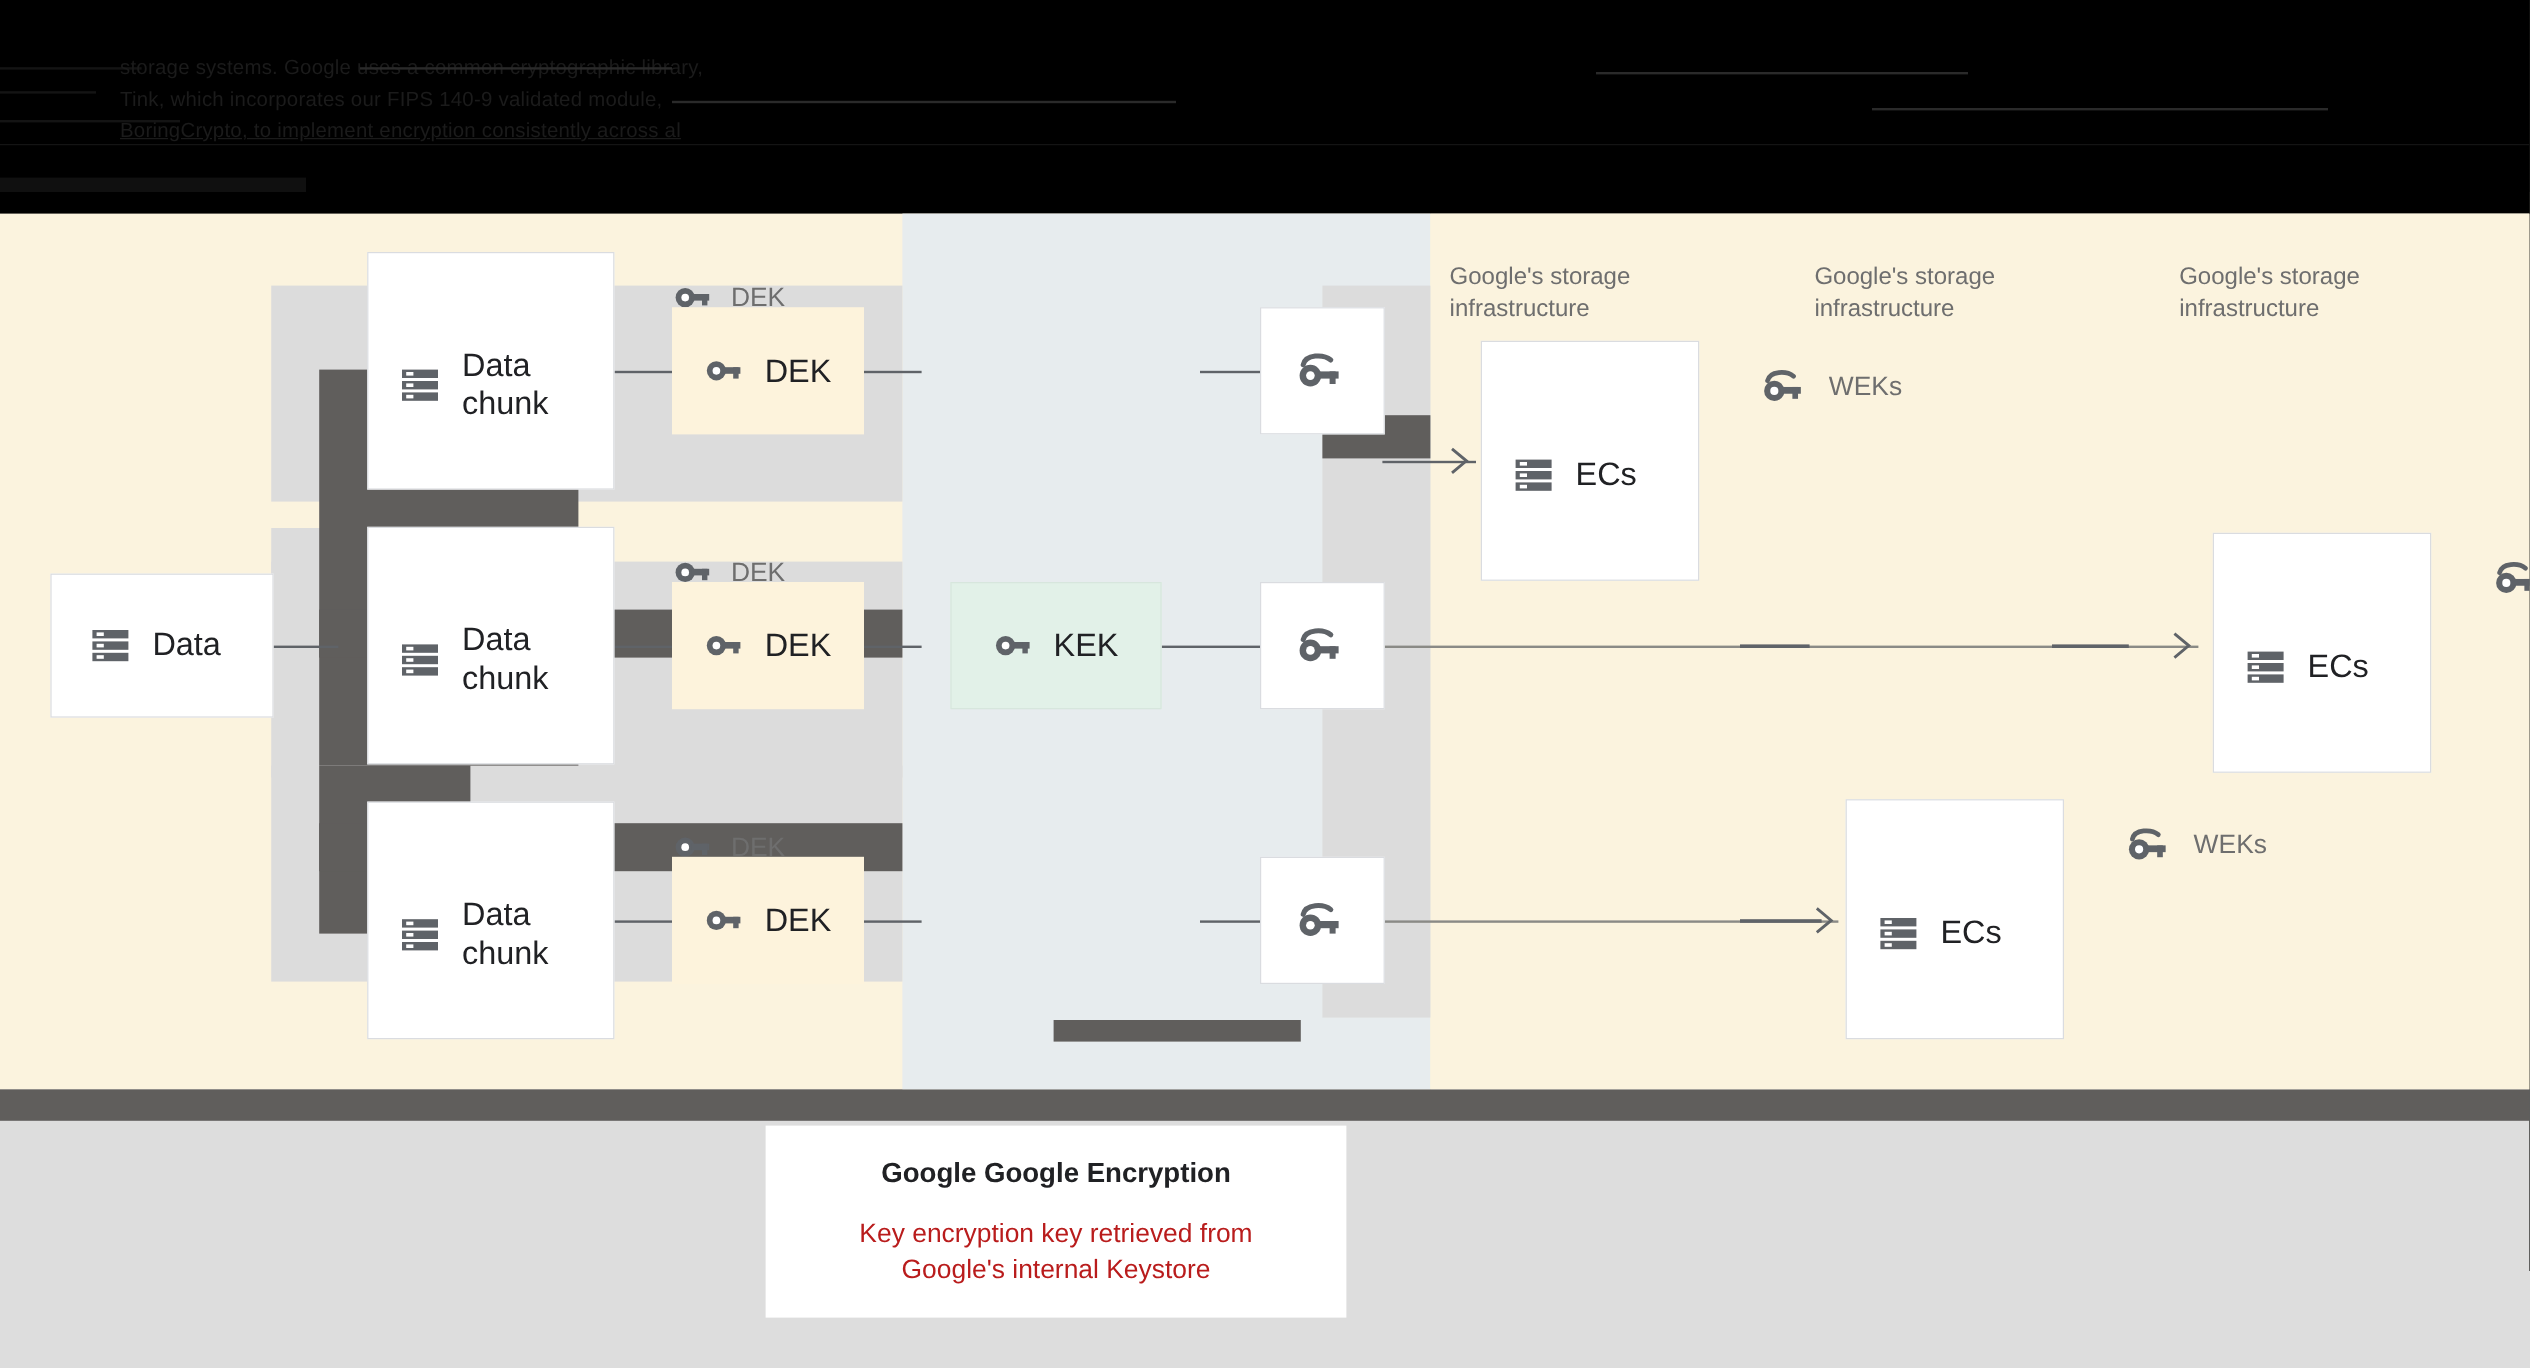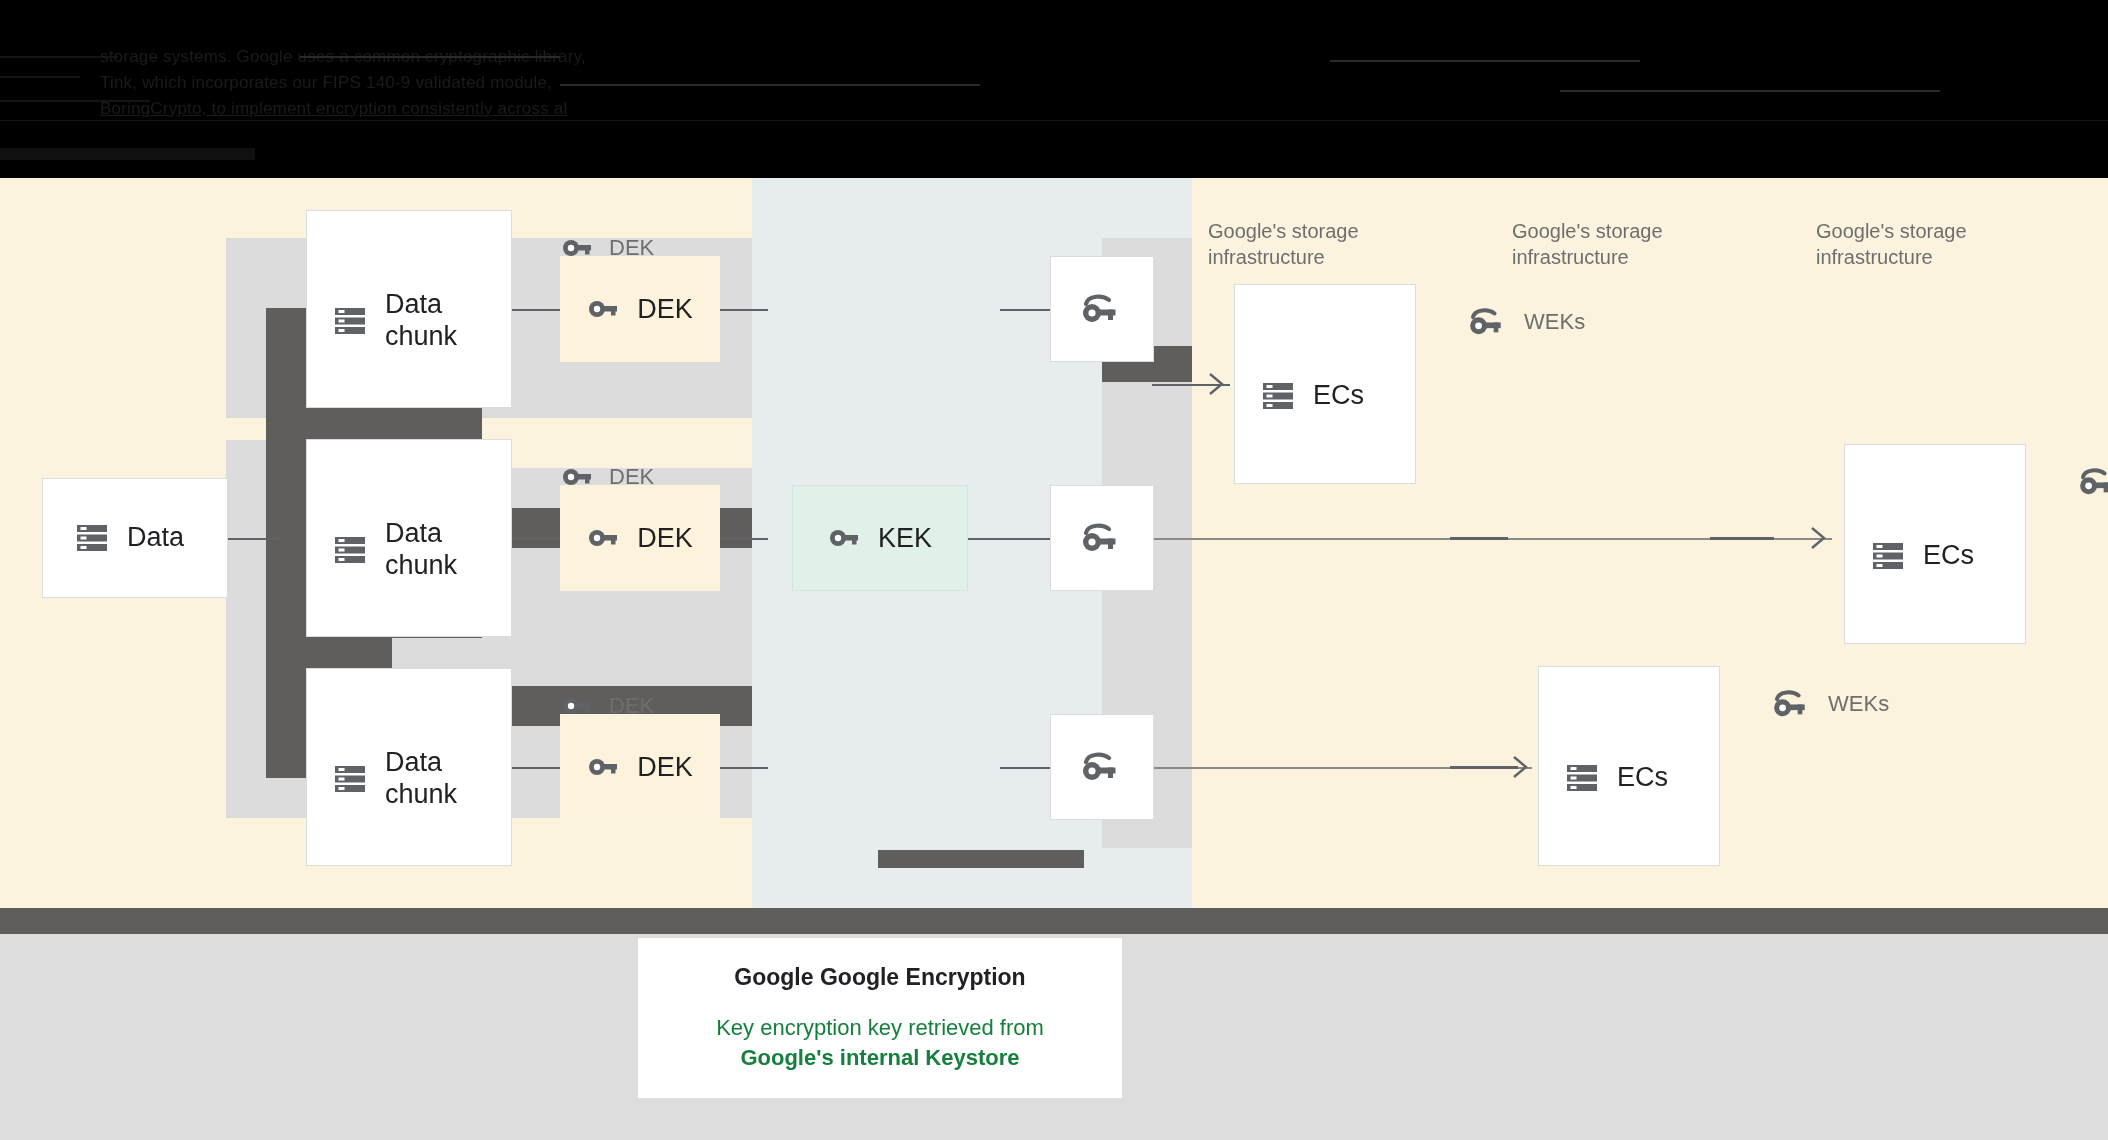--- a/index.html
+++ b/index.html
@@ -88,22 +88,22 @@
 
   
   .footer-band { position: absolute; left: 0; top: 908px; width: 2108px; height: 232px; background: #DDDDDD; }
   .footer-rule { position: absolute; left: 0; top: 908px; width: 2108px; height: 26px; background: #605E5C; }
   .caption {
     position: absolute; left: 638px; top: 938px; width: 484px; height: 160px;
     background: #FFFFFF; display: flex; flex-direction: column;
     align-items: center; justify-content: center; gap: 22px; text-align: center;
   }
   .cap-title { font-size: 23px; font-weight: bold; color: #202124; }
-  .cap-body  { font-size: 22px; color: #15803d; line-height: 30px; }
-  .cap-body b { font-weight: bold; }
+  .cap-body  { font-size: 22px; color: #b91c1c; line-height: 30px; }
+  .cap-body b { font-weight: normal; }
 </style>
 </head>
 <body>
 
 <div id="stage">
 
   <div class="header-band">
     <div class="hdr-rule" style="left:0;top:56px;width:118px;"></div>
     <div class="hdr-rule" style="left:0;top:76px;width:80px;"></div>
     <div class="hdr-rule" style="left:0;top:100px;width:150px;"></div>

